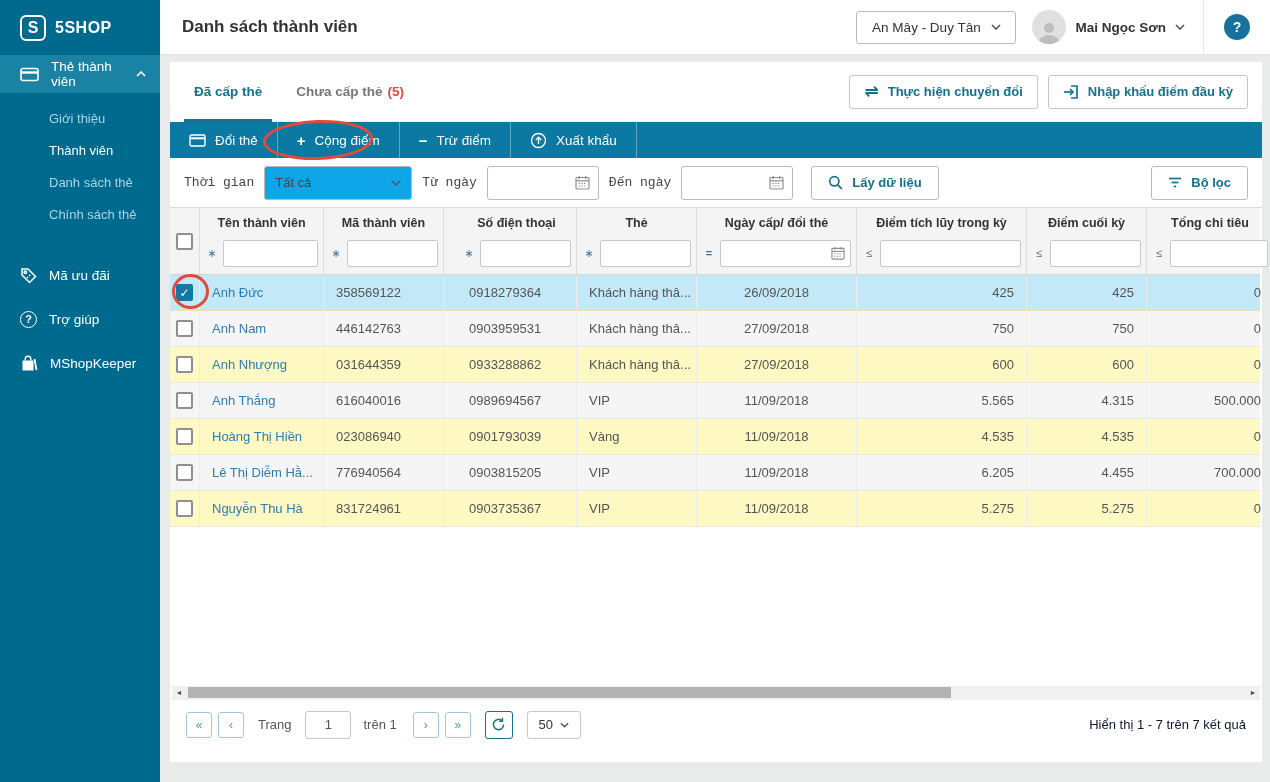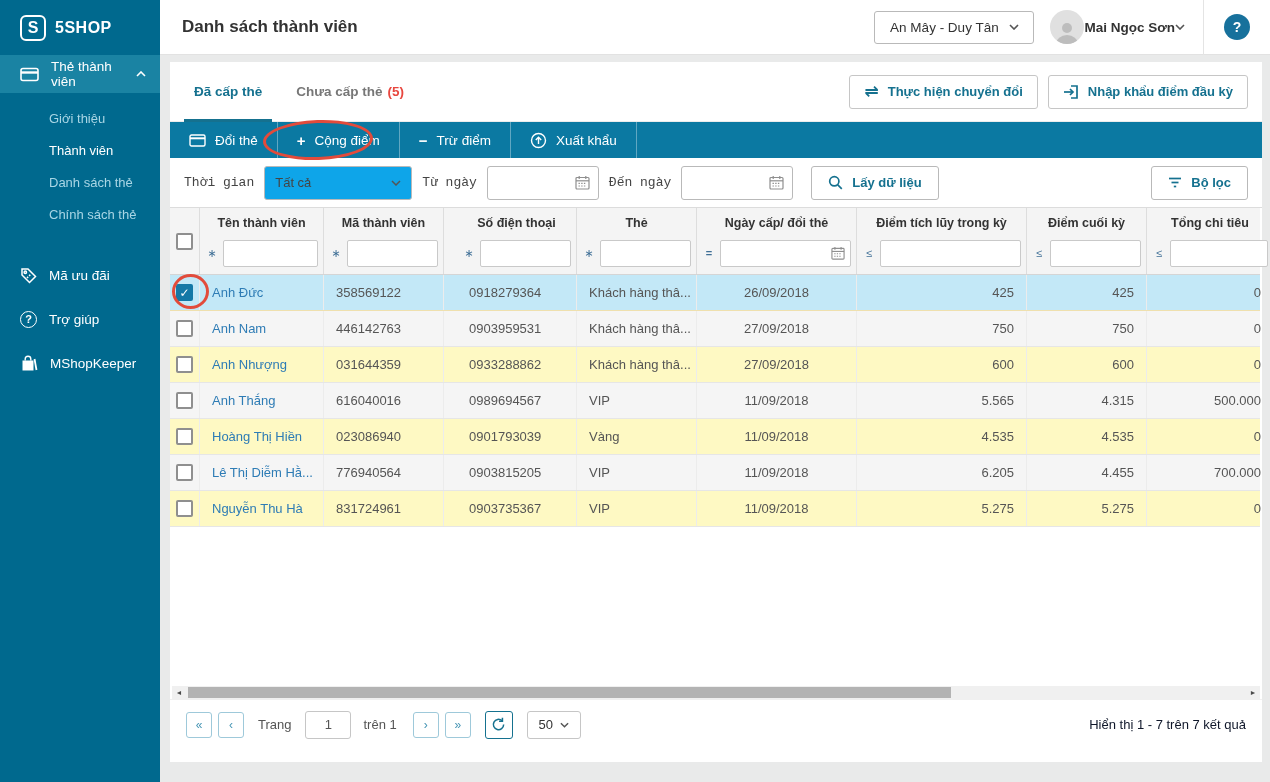--- a/index.html
+++ b/index.html
@@ -19,31 +19,31 @@
   .subnav-item { height:32px; line-height:32px; padding-left:49px; color:#a9d6e5; font-size:13px; cursor:pointer; }
   .subnav-item.current { color:#ffffff; }
   .nav-group { margin-top:8px; }
   .nav-item.spaced { height:44px; }
   .q-circle { width:17px; height:17px; border:1.5px solid #fff; border-radius:50%; display:flex; align-items:center; justify-content:center; font-size:11px; font-weight:bold; }
 
   
   .topbar { position:absolute; left:160px; top:0; width:1110px; height:55px; background:#fff; border-bottom:1px solid #e2e2e2; display:flex; align-items:center; }
   .page-title { font-size:17px; font-weight:bold; color:#333; margin-left:22px; flex:1; }
   .branch-btn { height:33px; min-width:160px; border:1px solid #b9b9b9; border-radius:3px; background:#fff; display:flex; align-items:center; justify-content:center; gap:10px; padding:0 12px; color:#333; font-size:13.5px; cursor:pointer; }
-  .user-group { display:flex; align-items:center; margin:0 18px 0 16px; cursor:pointer; }
+  .user-group { display:flex; align-items:center; gap:9px; margin:0 18px 0 16px; cursor:pointer; }
   .avatar { width:34px; height:34px; border-radius:50%; background:#e0e0e0; overflow:hidden; display:flex; align-items:flex-end; justify-content:center; }
   .user-name { font-weight:bold; color:#333; font-size:13.5px; }
   .top-divider { width:1px; height:55px; background:#e4e4e4; }
   .help-btn { width:26px; height:26px; border-radius:50%; background:#17719c; color:#fff; font-weight:bold; font-size:14px; display:flex; align-items:center; justify-content:center; margin:0 20px; cursor:pointer; }
 
   
   .panel { position:absolute; left:170px; top:62px; width:1092px; height:700px; background:#fff; }
 
   
-  .tabs-row { height:60px; display:flex; align-items:center; padding:0 14px 0 14px; border-bottom:1px solid #ececec; }
+  .tabs-row { height:60px; display:flex; align-items:center; padding:0 14px 0 14px; border-bottom:1px solid #ececec;border-radius:18px; }
   .tab { position:relative; height:60px; display:flex; align-items:center; padding:0 10px; margin-right:14px; font-weight:bold; font-size:13.5px; color:#777; cursor:pointer; }
   .tab.active { color:#15718f; }
   .tab.active::after { content:""; position:absolute; left:0; right:0; bottom:0; height:3px; background:#15718f; }
   .tab .count { color:#e8473f; margin-left:5px; }
   .tabs-spacer { flex:1; }
   .action-btn { height:34px; border:1px solid #c6c6c6; border-radius:3px; background:#fff; display:flex; align-items:center; gap:9px; padding:0 14px; color:#15718f; font-weight:bold; font-size:13px; margin-left:10px; cursor:pointer; }
 
   
   .toolbar { height:36px; background:#0b79a2; display:flex; align-items:stretch; }
   .tool-btn { display:flex; align-items:center; gap:9px; padding:0 19px; color:#fff; font-size:13.5px; cursor:pointer; }

